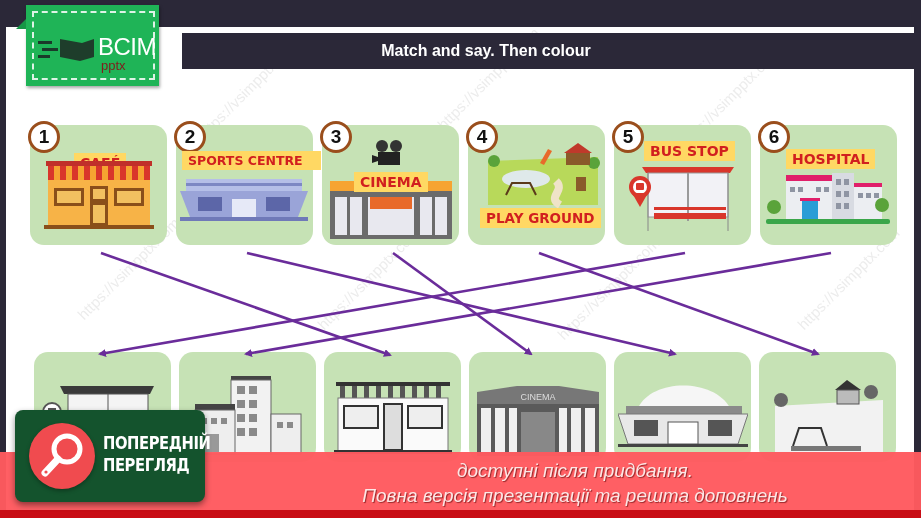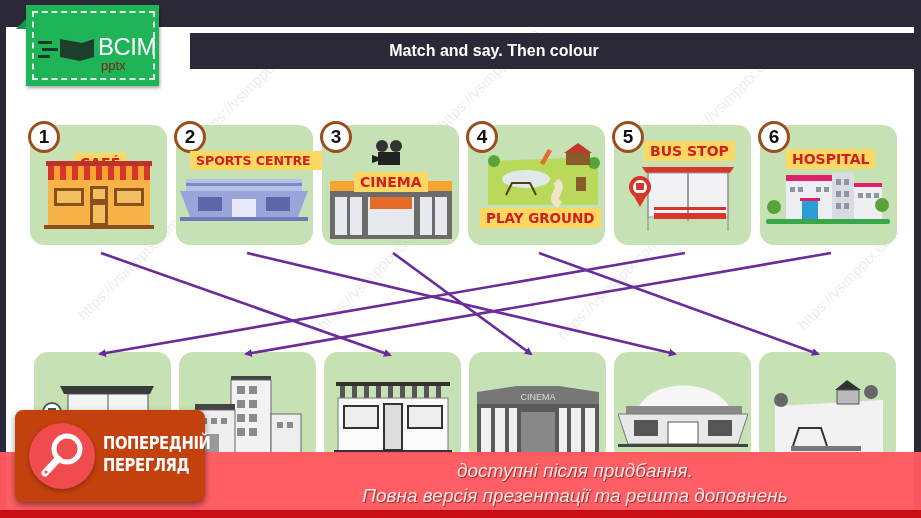--- a/index.html
+++ b/index.html
@@ -1,36 +1,36 @@
 <!DOCTYPE html>
 <html><head>
   <meta charset="utf-8">
   <style>
     html,body{margin:0;padding:0;}
     body{width:921px;height:518px;overflow:hidden;background:#2b2838;font-family:"Liberation Sans",sans-serif;position:relative;}
     .slide{position:absolute;left:6px;top:27px;width:908px;height:491px;background:#ffffff;}
-    .title-bar{position:absolute;left:182px;top:33px;width:732px;height:36px;background:#2b2838;color:#fff;font-weight:bold;font-size:16px;display:flex;align-items:center;justify-content:center;margin-left:8px;}
+    .title-bar{position:absolute;left:182px;top:33px;width:732px;height:36px;background:#2b2838;color:#fff;font-weight:bold;font-size:16px;display:flex;align-items:center;justify-content:center;}
     .title-bar span{margin-left:-124px;}
     .logo{position:absolute;left:26px;top:5px;width:133px;height:81px;background:#1fb457;box-shadow:1px 2px 3px rgba(0,0,0,.35);}
     .logo .dash{position:absolute;left:6px;top:6px;right:4px;bottom:6px;border:2px dashed rgba(255,255,255,.85);}
     .logo .fold{position:absolute;left:-10px;top:14px;width:0;height:0;border-right:10px solid #169647;border-top:10px solid transparent;}
     .logo .t1{position:absolute;left:72px;top:28px;color:#fff;font-size:24px;letter-spacing:-0.5px;}
     .logo .t2{position:absolute;left:75px;top:53px;color:#7f1d1d;font-size:13px;}
     .logo svg{position:absolute;left:10px;top:30px;}
     .card{position:absolute;background:#c6e2b5;border-radius:14px;overflow:visible;}
     .top{top:125px;width:137px;height:120px;}
     .bot{top:352px;width:137px;height:110px;}
     .num{position:absolute;left:-2px;top:-4px;width:26px;height:26px;border:3px solid #9a4e1c;border-radius:50%;background:#fff;color:#111;font-weight:bold;font-size:19px;display:flex;align-items:center;justify-content:center;}
     .lbl{position:absolute;background:#ffd863;color:#d11f1f;font-weight:bold;font-size:14px;padding:2px 6px;white-space:nowrap;font-family:"DejaVu Sans",sans-serif;}
     .art{position:absolute;}
     .arrows{position:absolute;left:0;top:0;width:921px;height:518px;pointer-events:none;}
     .banner{position:absolute;left:0;top:452px;width:921px;height:58px;background:#ff5a5f;opacity:.97;}
     .banner-edge{position:absolute;left:0;top:510px;width:921px;height:8px;background:#c80d15;}
     .notice{position:absolute;left:290px;top:458px;width:570px;text-align:center;color:#fde7e6;font-style:italic;font-size:19px;line-height:25px;text-shadow:1px 1px 1px rgba(80,0,0,.6);}
-    .preview{position:absolute;left:15px;top:410px;width:190px;height:92px;background:#c2410c;border-radius:8px;box-shadow:0 3px 6px rgba(0,0,0,.45);}
+    .preview{position:absolute;left:15px;top:410px;width:190px;height:92px;background:#14532d;border-radius:8px;box-shadow:0 3px 6px rgba(0,0,0,.45);}
     .preview .circ{position:absolute;left:14px;top:13px;width:66px;height:66px;border-radius:50%;background:#f04b4f;box-shadow:0 2px 4px rgba(0,0,0,.3);}
     .preview .txt{position:absolute;left:88px;top:22px;color:#fff;font-weight:bold;font-size:18px;line-height:22px;letter-spacing:-0.5px;font-family:"DejaVu Sans",sans-serif;transform:scaleX(.82);transform-origin:left;}
     .wm{position:absolute;color:rgba(170,170,170,.22);font-size:15px;transform:rotate(-45deg);white-space:nowrap;pointer-events:none;}
   </style>
 </head>
 <body>
 
 <div class="slide"></div>
 
 <div>
@@ -93,21 +93,21 @@
       <rect x="73" y="30" width="24" height="12" fill="#f2c060"></rect>
     <rect x="46" y="25" width="18" height="40" fill="#8a4f1a"></rect>
       <rect x="49" y="28" width="12" height="10" fill="#f2c060"></rect>
       <rect x="49" y="44" width="12" height="18" fill="#f2c060"></rect>
     <rect x="0" y="64" width="110" height="4" fill="#8a4f1a"></rect>
   </svg>
 </div>
 
 <div class="card top" style="left:176px">
   <div class="num">2</div>
-  <div class="lbl" style="left:14px;top:26px;width:127px;font-size:12.5px">SPORTS CENTRE</div>
+  <div class="lbl" style="left:6px;top:26px;width:127px;font-size:12.5px">SPORTS CENTRE</div>
   <svg class="art" style="left:4px;top:52px" width="128" height="46" viewBox="0 0 128 46">
     <path d="M6 2 L122 2 L122 14 L6 14 Z" fill="#b5bfe8"></path>
     <rect x="6" y="6" width="116" height="3" fill="#7d88c4"></rect>
     <path d="M0 14 L128 14 L118 40 L10 40 Z" fill="#9aa4d8"></path>
     <rect x="18" y="20" width="24" height="14" fill="#5c66a8"></rect>
     <rect x="86" y="20" width="24" height="14" fill="#5c66a8"></rect>
     <rect x="52" y="22" width="24" height="18" fill="#e6e9f7"></rect>
     <rect x="0" y="40" width="128" height="4" fill="#6f79b8"></rect>
   </svg>
 </div>

